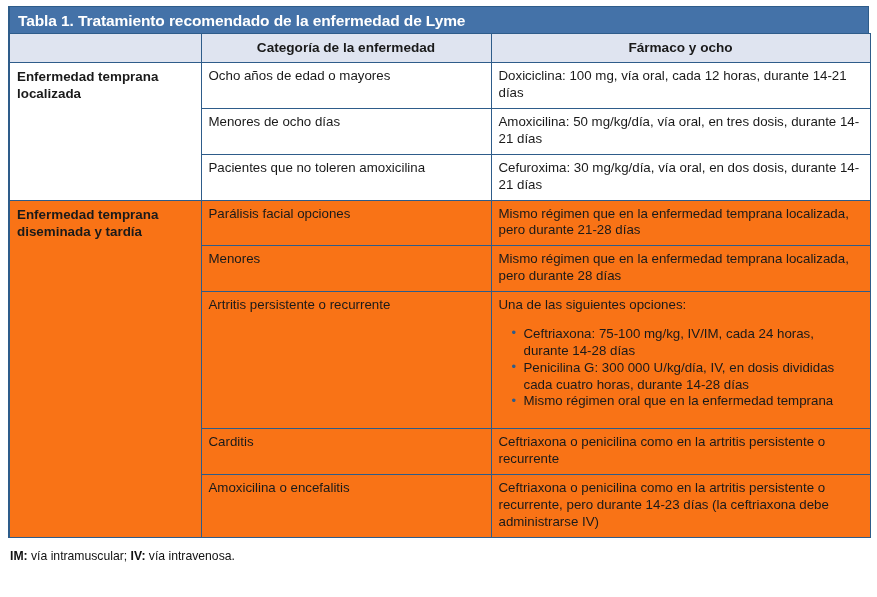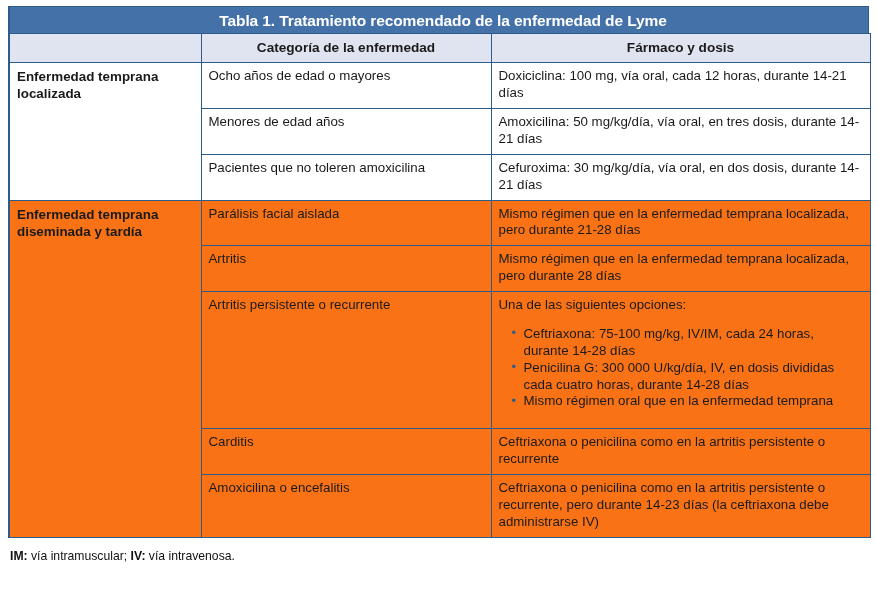--- a/index.html
+++ b/index.html
@@ -32,21 +32,20 @@
     font-size: 15.5px;
     line-height: 1;
     padding: 6px 0 7px 8px;
     box-sizing: border-box;
     height: 27px;
     white-space: nowrap;
     letter-spacing: -0.1px;
     border-left: 2px solid #2e5c8a;
     border-right: 1px solid #2e5c8a;
     border-top: 1px solid #2e5c8a;
-    text-align: center;
   }
 
   
   table.lyme {
     border-collapse: collapse;
     table-layout: fixed;
     width: 861px;
     font-size: 13.3px;
   }
   table.lyme col.c-group { width: 192px; }
@@ -137,46 +136,46 @@
   <table class="lyme">
     <colgroup>
       <col class="c-group">
       <col class="c-cat">
       <col class="c-drug">
     </colgroup>
     <thead>
       <tr>
         <th class="blank-head"></th>
         <th>Categoría de la enfermedad</th>
-        <th>Fármaco y dosis</th>
+        <th>Fármaco y ocho</th>
       </tr>
     </thead>
     <tbody>
 
       <tr class="sec-early sec-start">
         <td class="group-cell" rowspan="3">Enfermedad temprana localizada</td>
         <td>Ocho años de edad o mayores</td>
         <td>Doxiciclina: 100 mg, vía oral, cada 12 horas, durante 14-21 días</td>
       </tr>
       <tr class="sec-early">
-        <td>Menores de edad años</td>
+        <td>Menores de ocho días</td>
         <td>Amoxicilina: 50 mg/kg/día, vía oral, en tres dosis, durante 14-21 días</td>
       </tr>
       <tr class="sec-early">
         <td>Pacientes que no toleren amoxicilina</td>
         <td>Cefuroxima: 30 mg/kg/día, vía oral, en dos dosis, durante 14-21 días</td>
       </tr>
 
       <tr class="sec-late sec-start">
         <td class="group-cell" rowspan="5">Enfermedad temprana diseminada y tardía</td>
-        <td>Parálisis facial aislada</td>
+        <td>Parálisis facial opciones</td>
         <td>Mismo régimen que en la enfermedad temprana localizada, pero durante 21-28 días</td>
       </tr>
       <tr class="sec-late">
-        <td>Artritis</td>
+        <td>Menores</td>
         <td>Mismo régimen que en la enfermedad temprana localizada, pero durante 28 días</td>
       </tr>
       <tr class="sec-late">
         <td>Artritis persistente o recurrente</td>
         <td>
           <p class="opt-lead">Una de las siguientes opciones:</p>
           <ul class="opts">
             <li>Ceftriaxona: 75-100 mg/kg, IV/IM, cada 24 horas, durante 14-28 días</li>
             <li>Penicilina G: 300 000 U/kg/día, IV, en dosis divididas cada cuatro horas, durante 14-28 días</li>
             <li>Mismo régimen oral que en la enfermedad temprana</li>

